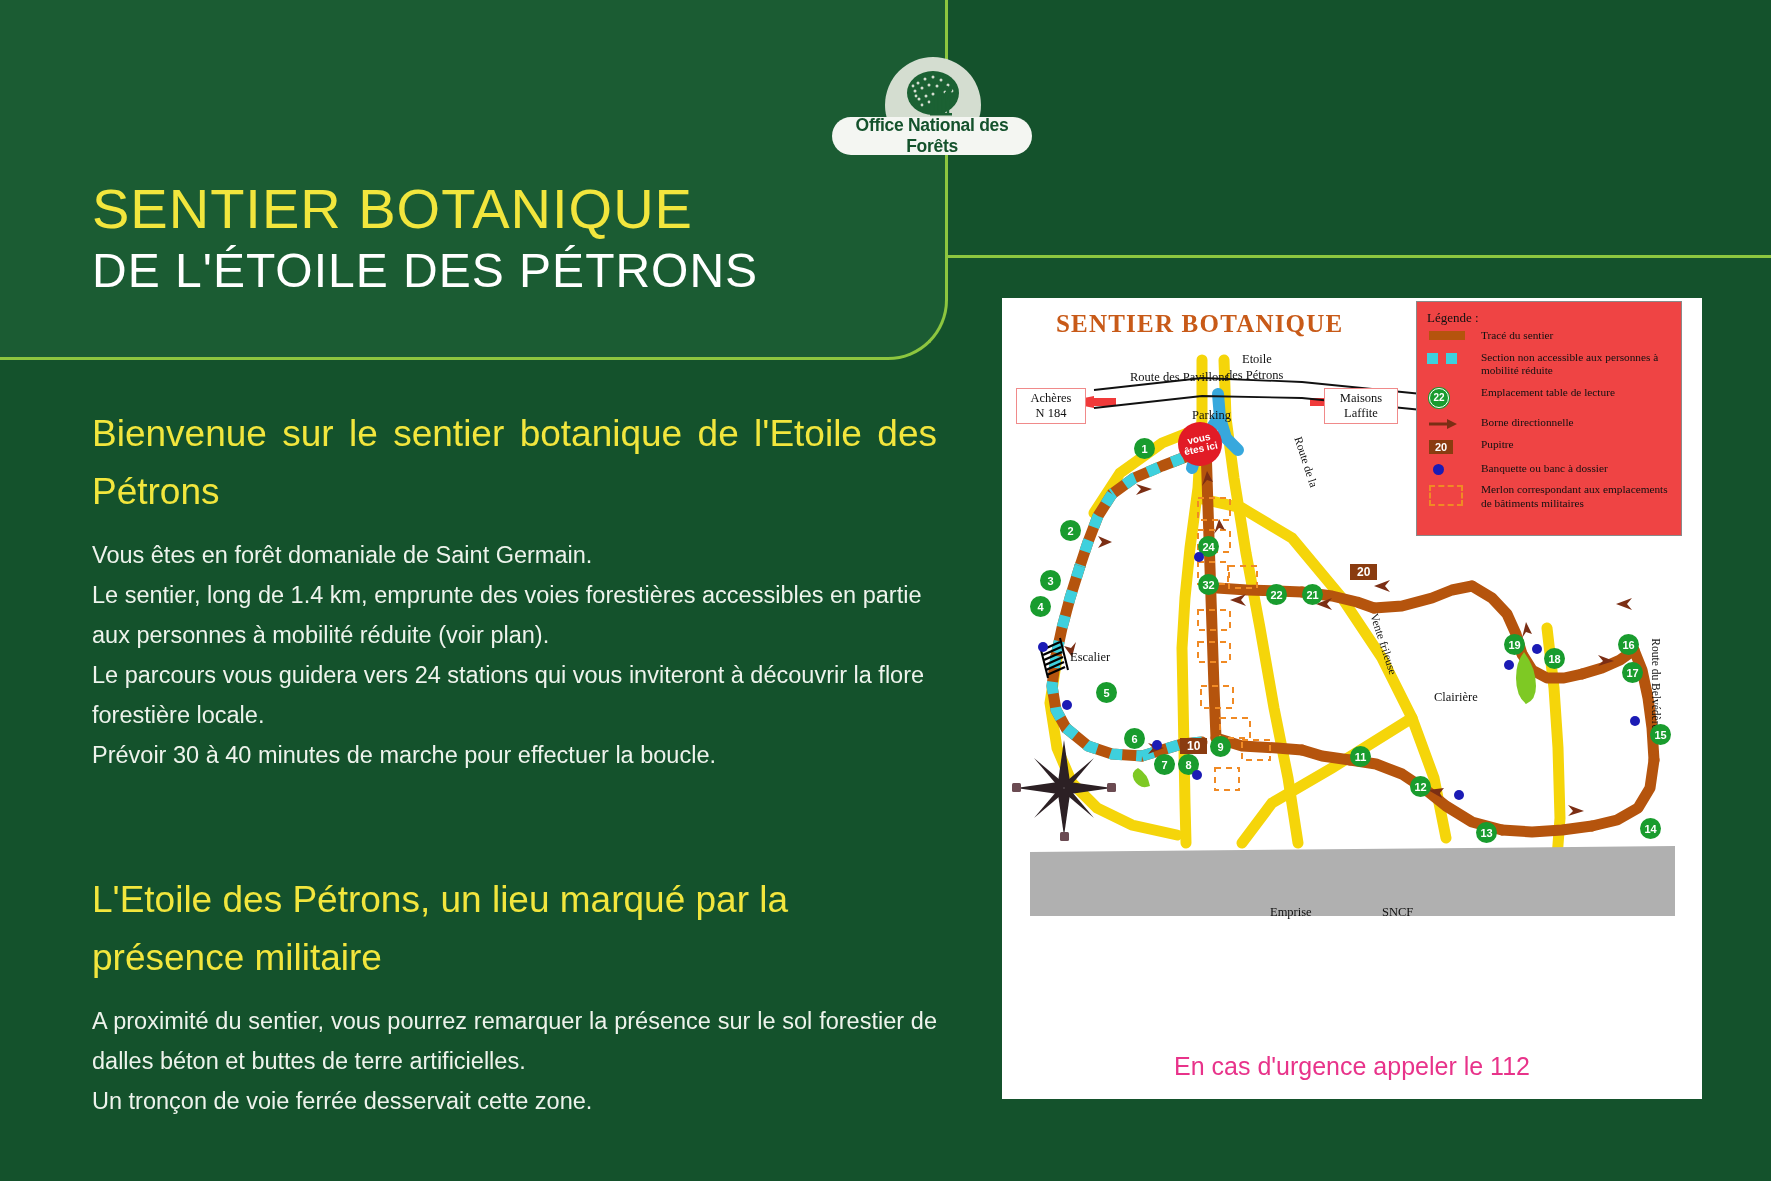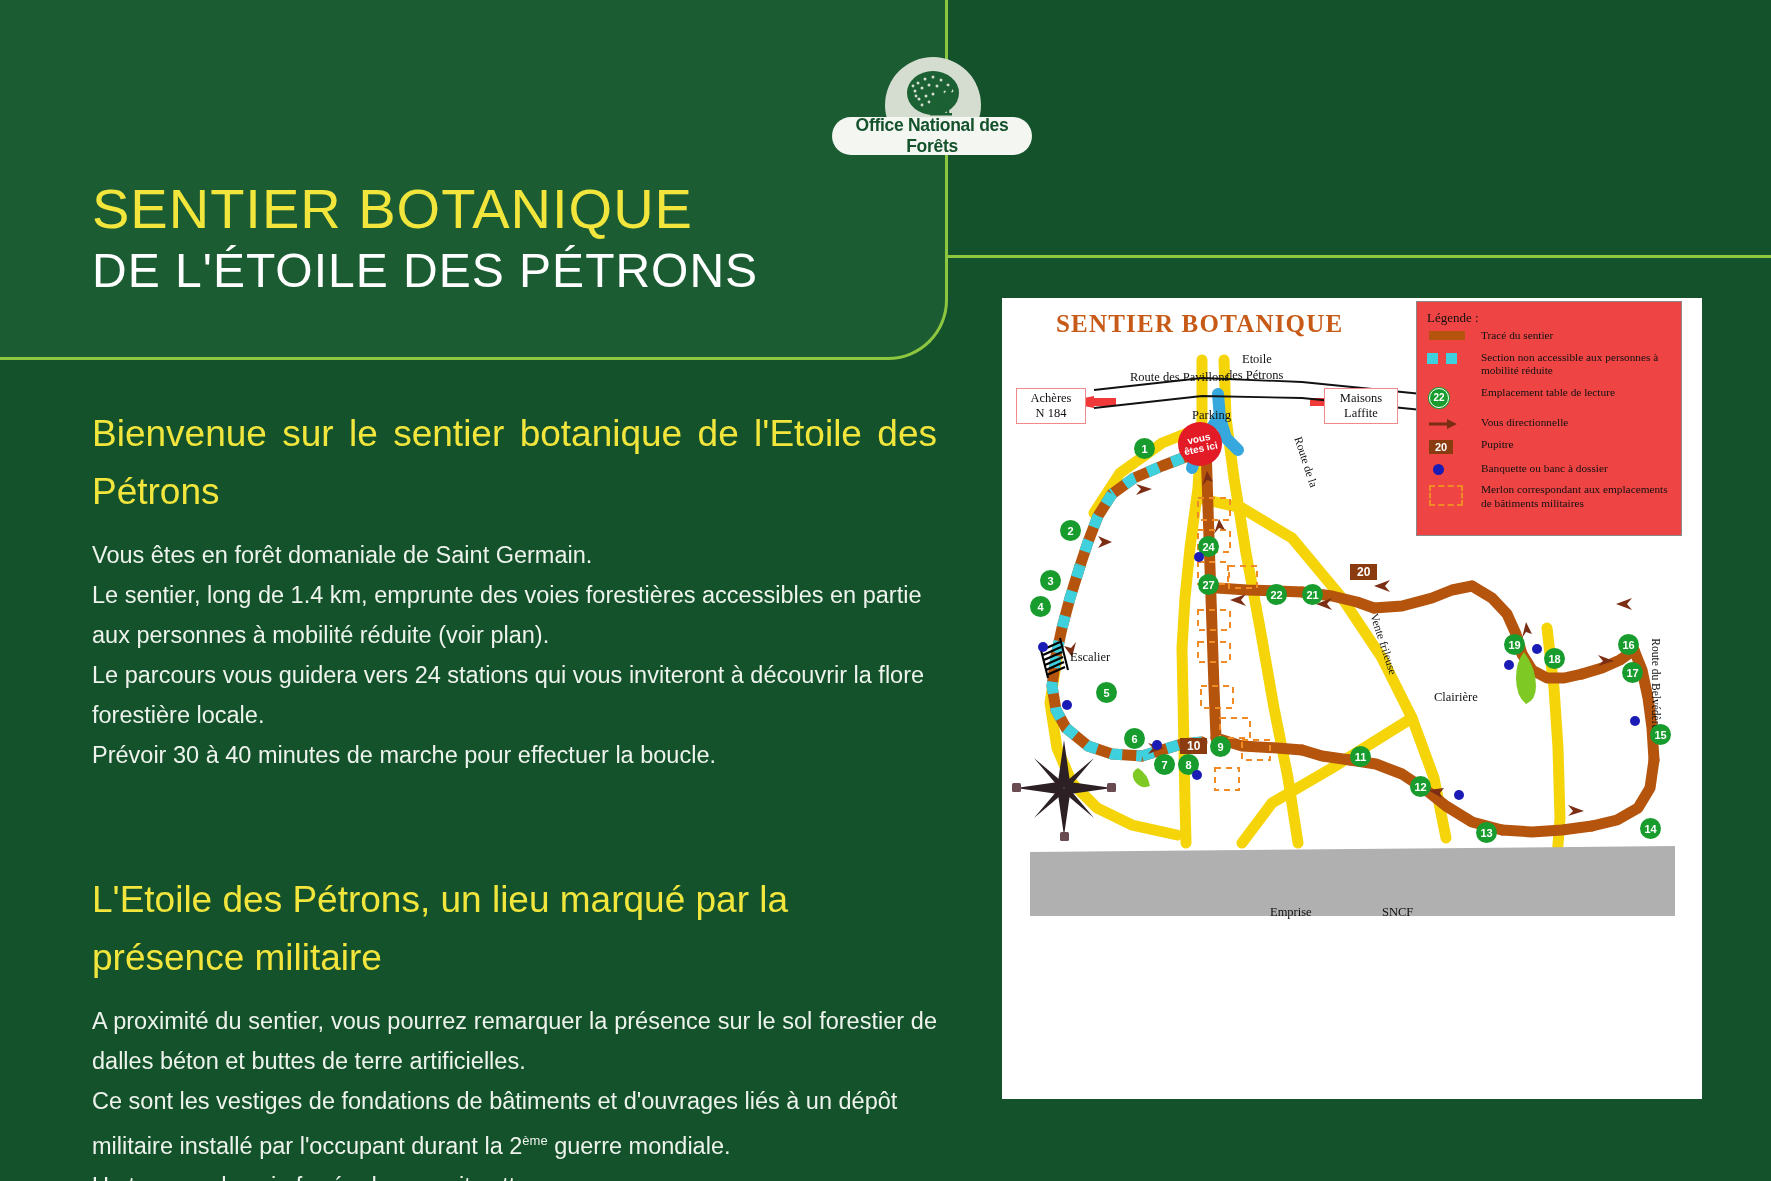--- a/index.html
+++ b/index.html
@@ -219,21 +219,20 @@
       <p>Le sentier, long de 1.4 km, emprunte des voies forestières accessibles en partie aux personnes à mobilité réduite  (voir plan).</p>
       <p>Le parcours vous guidera vers 24 stations qui vous inviteront à découvrir la flore forestière locale.</p>
       <p>Prévoir 30 à 40 minutes de marche pour effectuer la boucle.</p>
     </div>
   </div>
 
   <div class="sec2">
     <h2 class="sec-head nj">L'Etoile des Pétrons, un lieu marqué par la présence militaire</h2>
     <div class="sec-body">
       <p class="just">A proximité du sentier, vous pourrez remarquer la présence sur le sol forestier de dalles béton et  buttes de terre artificielles.</p>
-      <p><span>Ce sont les vestiges de fondations de bâtiments et d'ouvrages liés à un dépôt militaire installé par l'occupant durant la 2</span><sup>ème</sup><span> guerre mondiale.</span></p>
       <p>Un tronçon de voie ferrée desservait cette zone.</p>
     </div>
   </div>
 </div>
 
 <div class="map-card">
 
   <div class="map-title">SENTIER BOTANIQUE</div>
 
   <div class="sncf-band"></div>
@@ -402,21 +401,21 @@
   <div class="station" style="left:408px;top:478px;">12</div>
   <div class="station" style="left:474px;top:524px;">13</div>
   <div class="station" style="left:638px;top:520px;">14</div>
   <div class="station" style="left:648px;top:426px;">15</div>
   <div class="station" style="left:616px;top:336px;">16</div>
   <div class="station" style="left:620px;top:364px;">17</div>
   <div class="station" style="left:542px;top:350px;">18</div>
   <div class="station" style="left:502px;top:336px;">19</div>
   <div class="station" style="left:300px;top:286px;">21</div>
   <div class="station" style="left:264px;top:286px;">22</div>
-  <div class="station" style="left:196px;top:276px;">27</div>
+  <div class="station" style="left:196px;top:276px;">32</div>
   <div class="station" style="left:196px;top:238px;">24</div>
 
   <div class="pupitre" style="left:178px;top:440px;">10</div>
   <div class="pupitre" style="left:348px;top:266px;">20</div>
 
   <div class="bench" style="left:192px;top:254px;"></div>
   <div class="bench" style="left:36px;top:344px;"></div>
   <div class="bench" style="left:60px;top:402px;"></div>
   <div class="bench" style="left:150px;top:442px;"></div>
   <div class="bench" style="left:190px;top:472px;"></div>
@@ -449,21 +448,21 @@
         </div>
       <div class="leg-txt">Emplacement table de lecture</div>
     </div>
 
     <div class="leg-row">
       <div class="leg-key">
         <svg class="k-arrow" width="30" height="12" viewBox="0 0 30 12">
             <path d="M0 4.5 h18 v-3.5 l10 5 l-10 5 v-3.5 h-18 z" fill="#7b2e14"></path>
           </svg>
       </div>
-      <div class="leg-txt">Vous directionnelle</div>
+      <div class="leg-txt">Borne directionnelle</div>
     </div>
 
     <div class="leg-row">
       <div class="leg-key">
           <span class="k-pup">20</span>
         </div>
       <div class="leg-txt">Pupitre</div>
     </div>
 
     <div class="leg-row">
@@ -474,13 +473,14 @@
     </div>
 
     <div class="leg-row">
       <div class="leg-key">
           <div class="k-dash"></div>
         </div>
       <div class="leg-txt">Merlon correspondant aux emplacements de bâtiments militaires</div>
     </div>
   </div>
 
+  <div class="emergency">En cas d'urgence appeler le 112</div>
 </div>
 
 </body></html>

